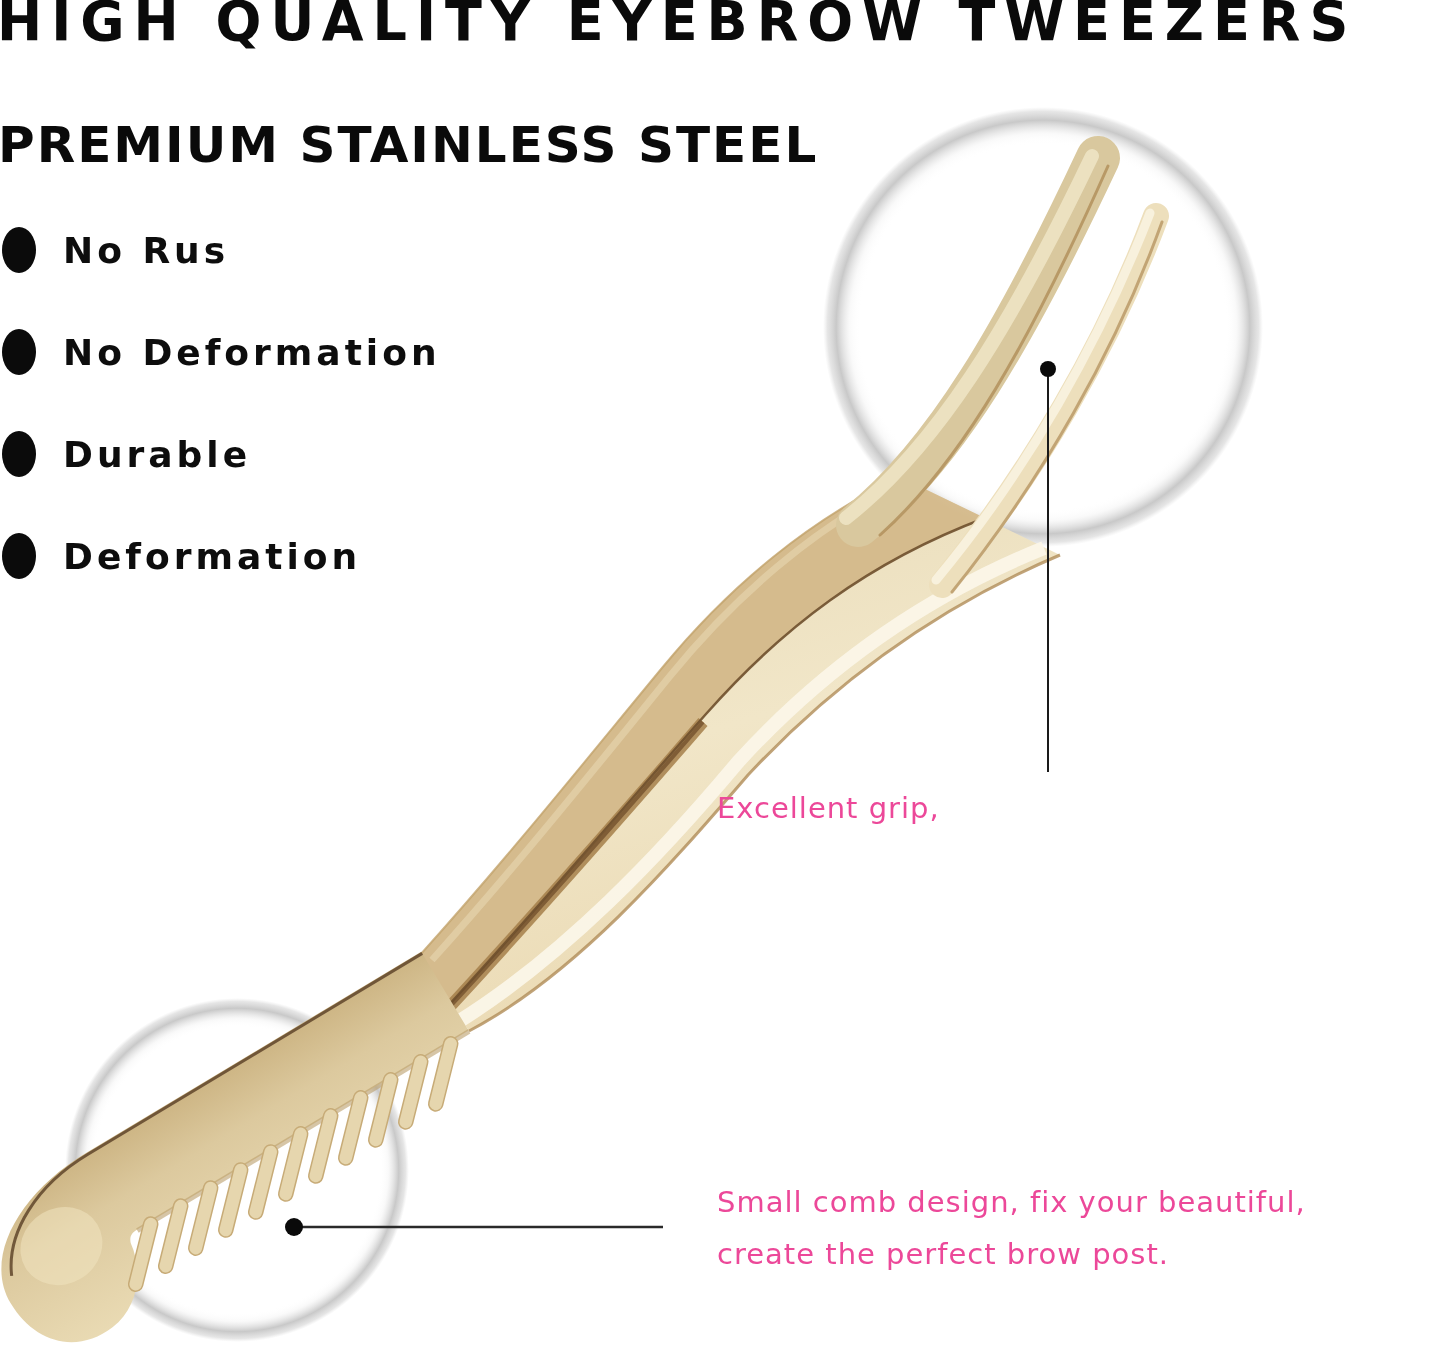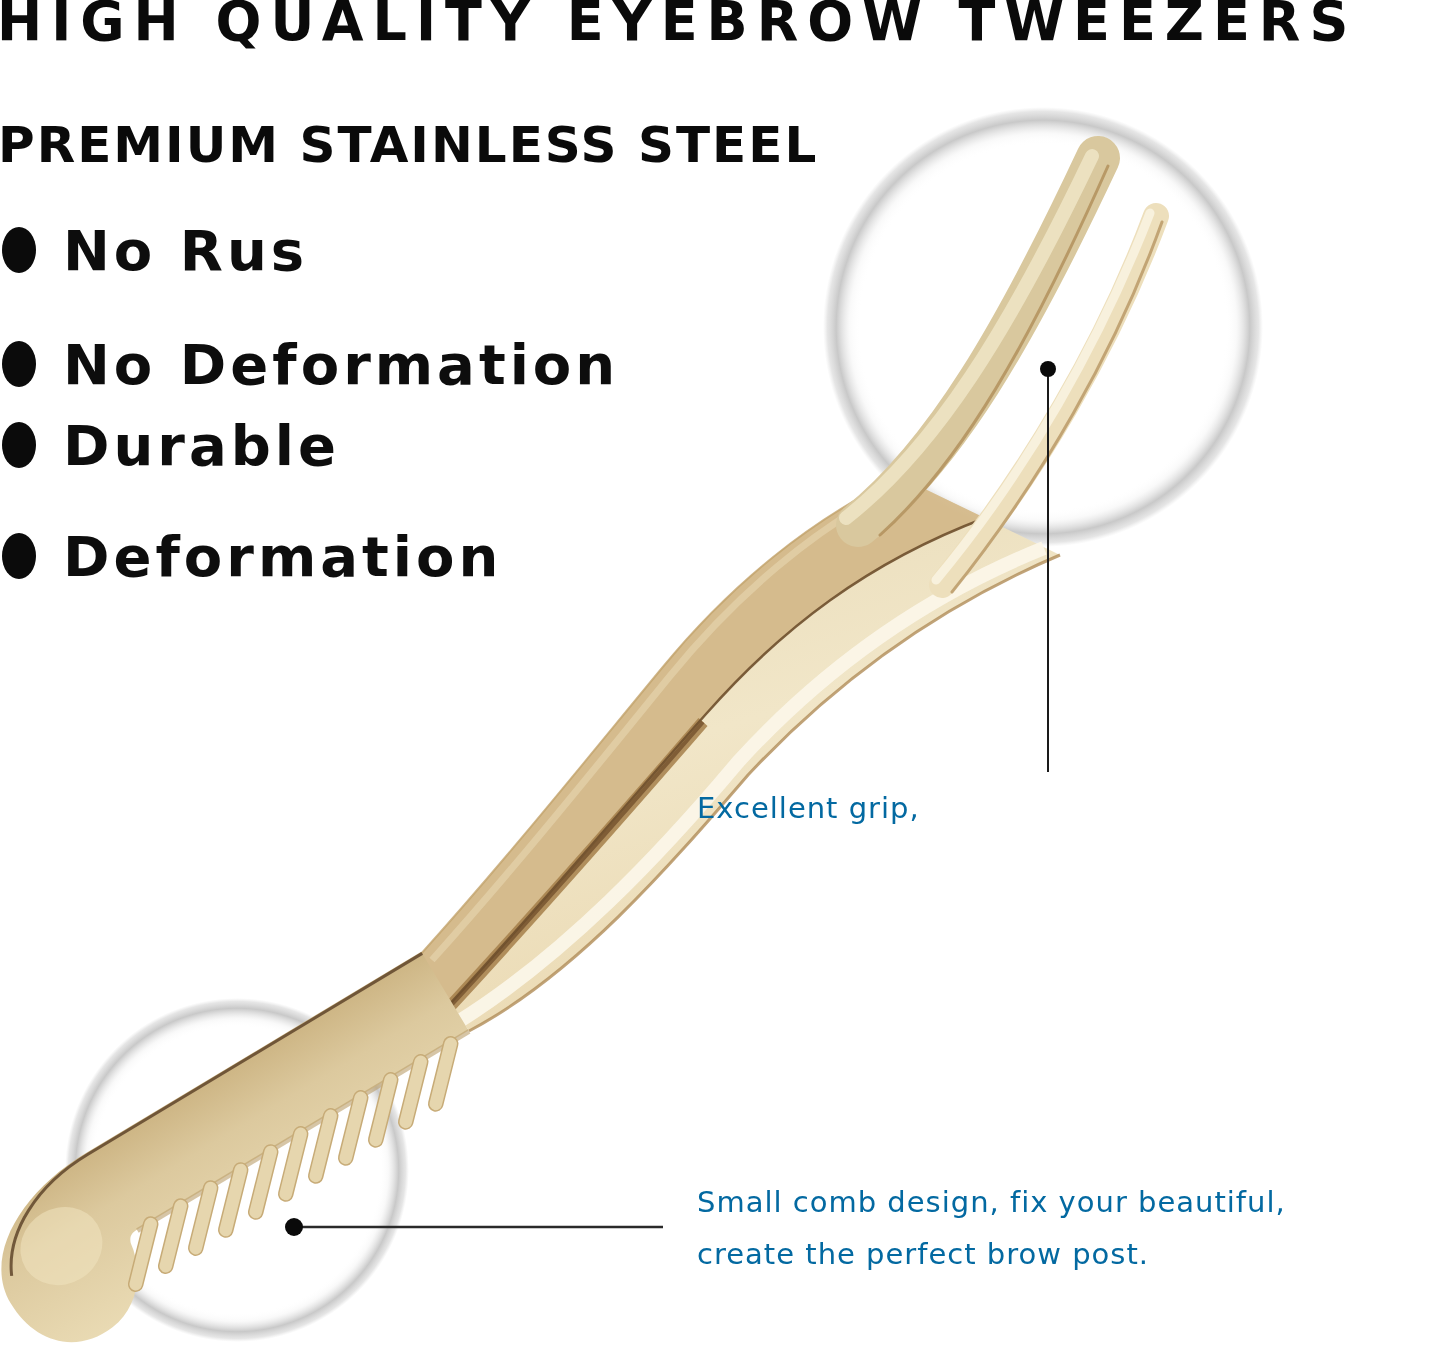--- a/index.html
+++ b/index.html
@@ -14,27 +14,27 @@
     white-space:nowrap;color:#0a0a0a;transform:scaleY(1.02);transform-origin:left top;
   }
   .page-subtitle{
     position:absolute;left:-2px;top:118px;
     font-size:50px;font-weight:bold;letter-spacing:2px;line-height:1.1;
     white-space:nowrap;color:#0a0a0a;
   }
   .features{position:absolute;left:0;top:0;width:700px;}
   .feature-row{position:absolute;left:2px;display:flex;align-items:center;height:48px;white-space:nowrap;}
   .feature-row.r0{top:226px}
-  .feature-row.r1{top:340px}
-  .feature-row.r2{top:421px}
+  .feature-row.r1{top:328px}
+  .feature-row.r2{top:430px}
   .feature-row.r3{top:532px}
   .bullet-dot{width:34px;height:46px;border-radius:50%;background:#0b0b0b;flex:0 0 auto;margin-right:27px;}
-  .feature-label{font-size:56px;font-weight:bold;letter-spacing:4px;line-height:1;padding-top:2px;}
+  .feature-label{font-size:36px;font-weight:bold;letter-spacing:4px;line-height:1;padding-top:2px;}
 
-  .callout-text{position:absolute;white-space:nowrap;font-size:29px;letter-spacing:1px;color:#0369a1;}
+  .callout-text{position:absolute;white-space:nowrap;font-size:29px;letter-spacing:1px;color:#ec4899;margin-left:20px;}
   .callout-text .line{height:52px;line-height:52px;}
   .callout-tips{left:697px;top:782px;}
   .callout-comb{left:697px;top:1176px;}
 </style>
 </head>
 <body>
 
 <div class="stage">
 
   <svg class="photo" viewBox="0 0 1445 1347" xmlns="http://www.w3.org/2000/svg">

